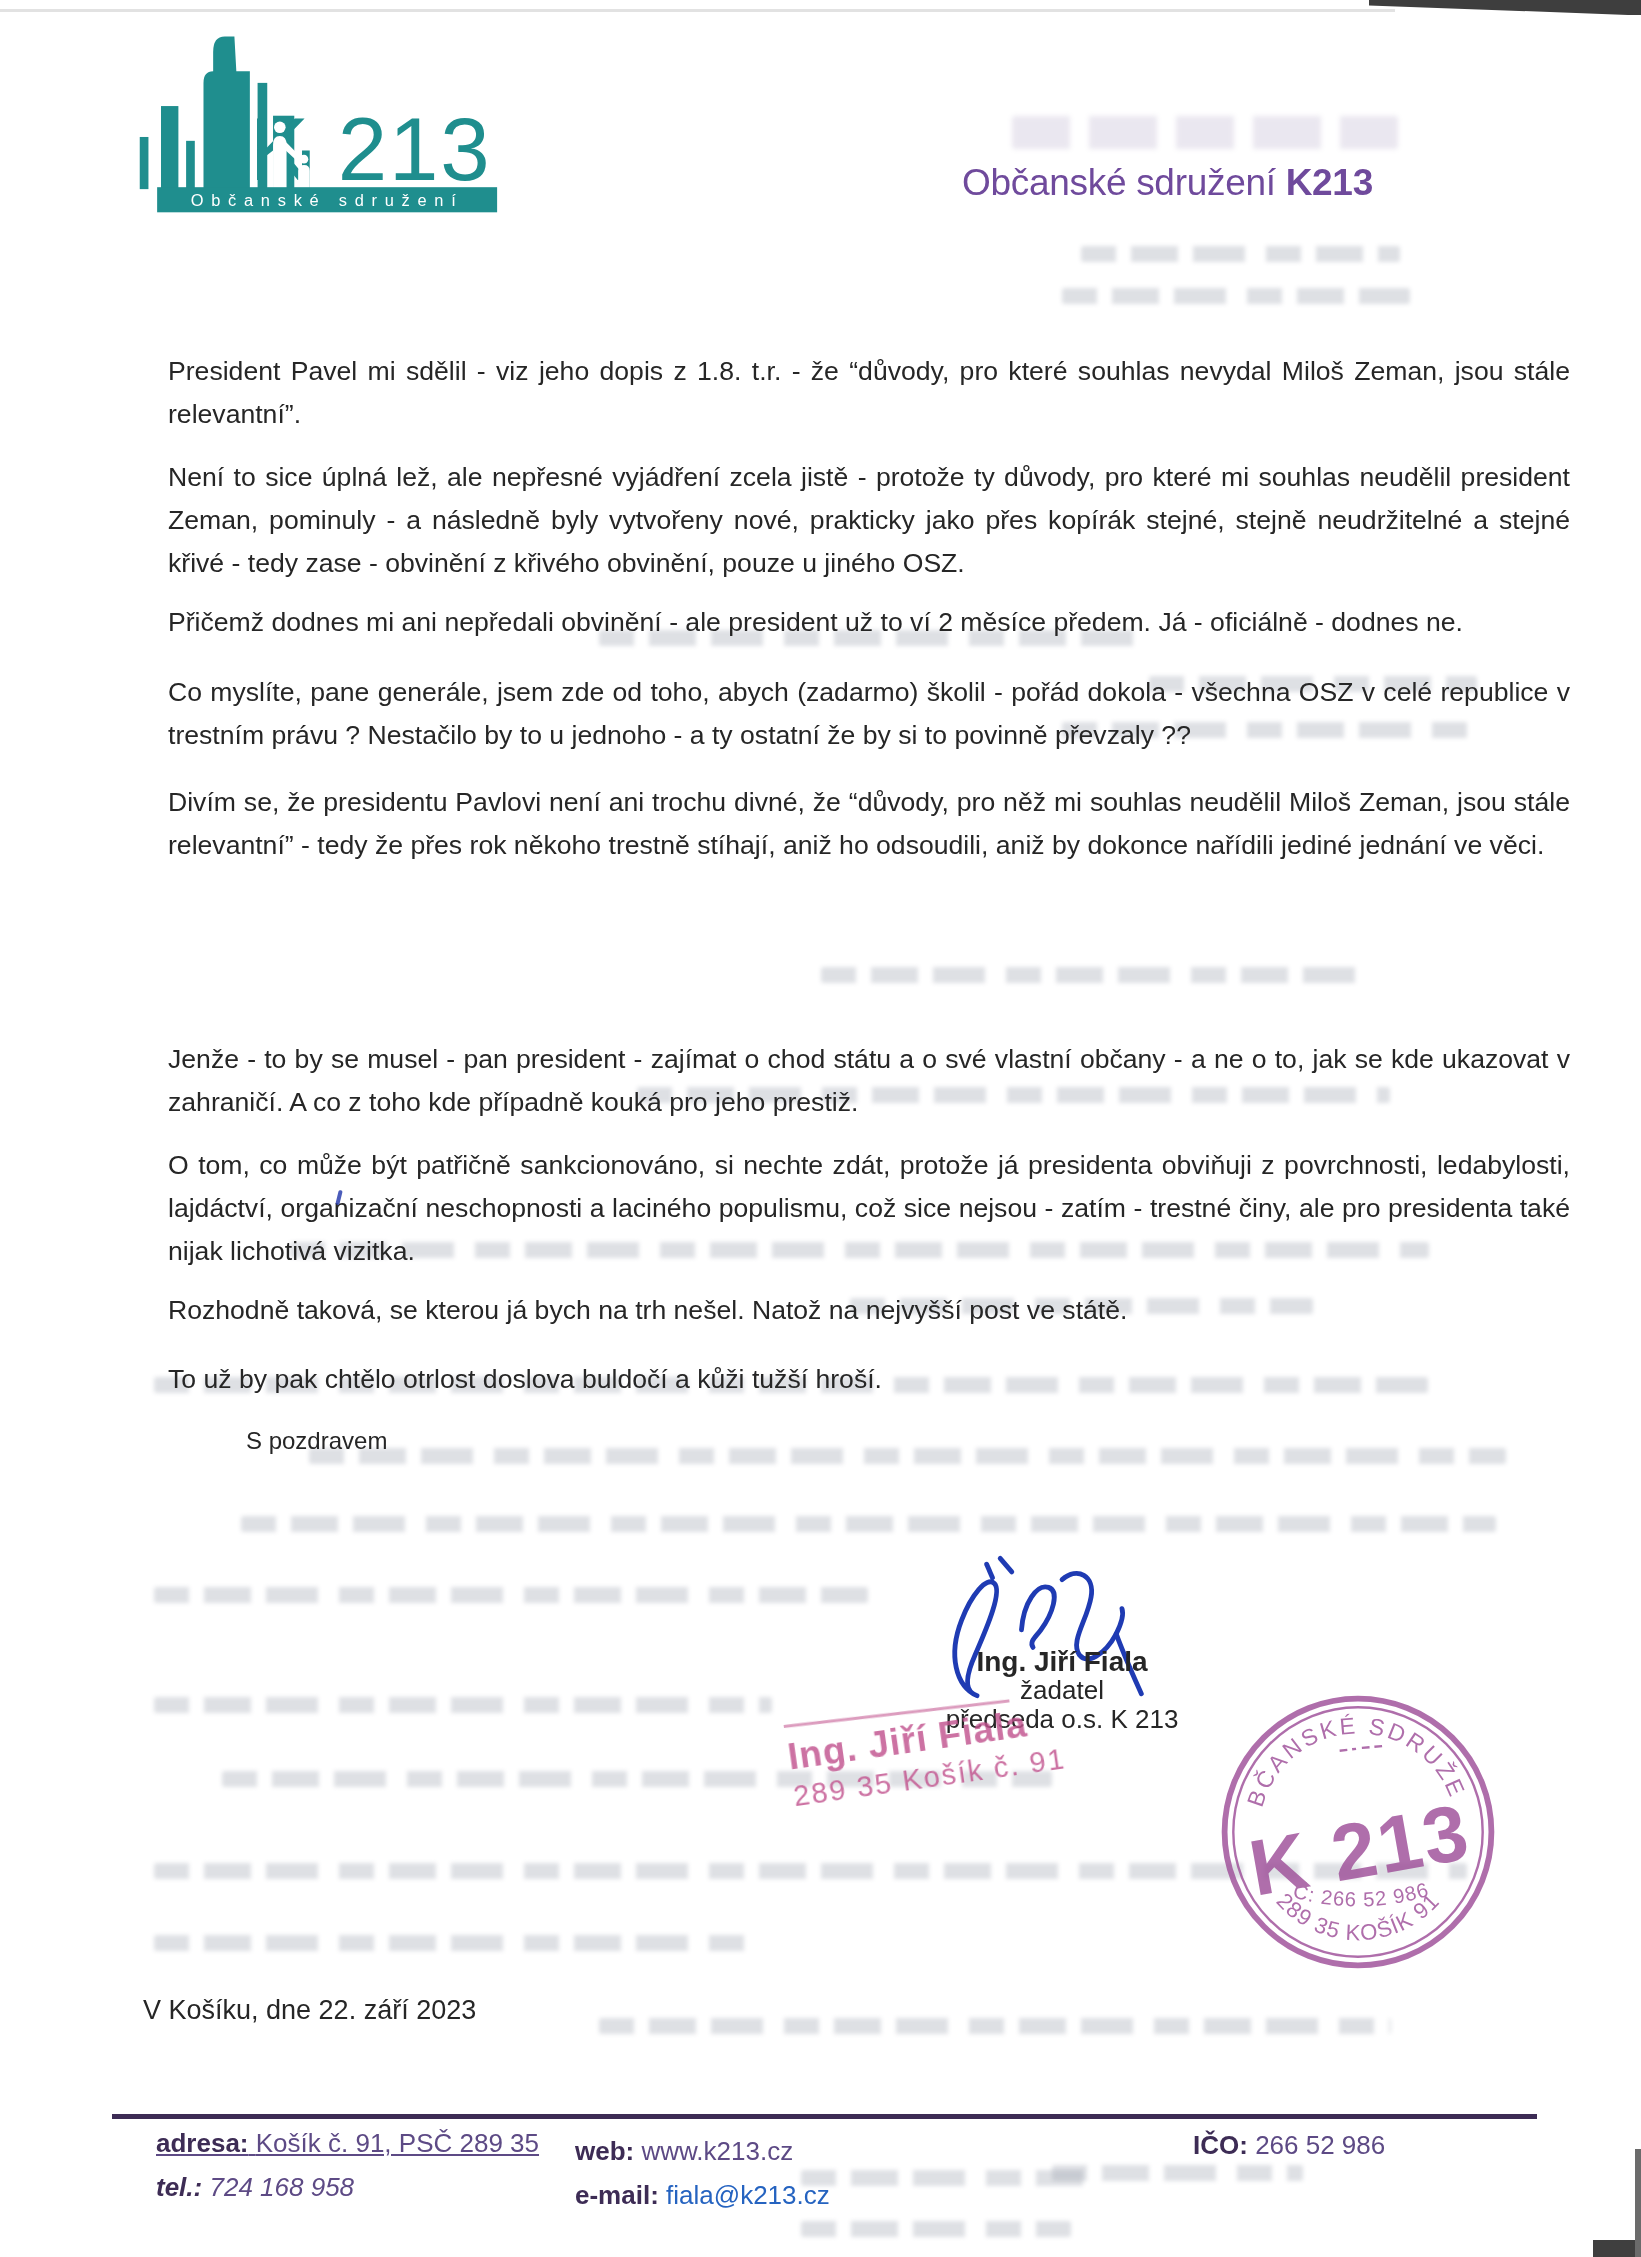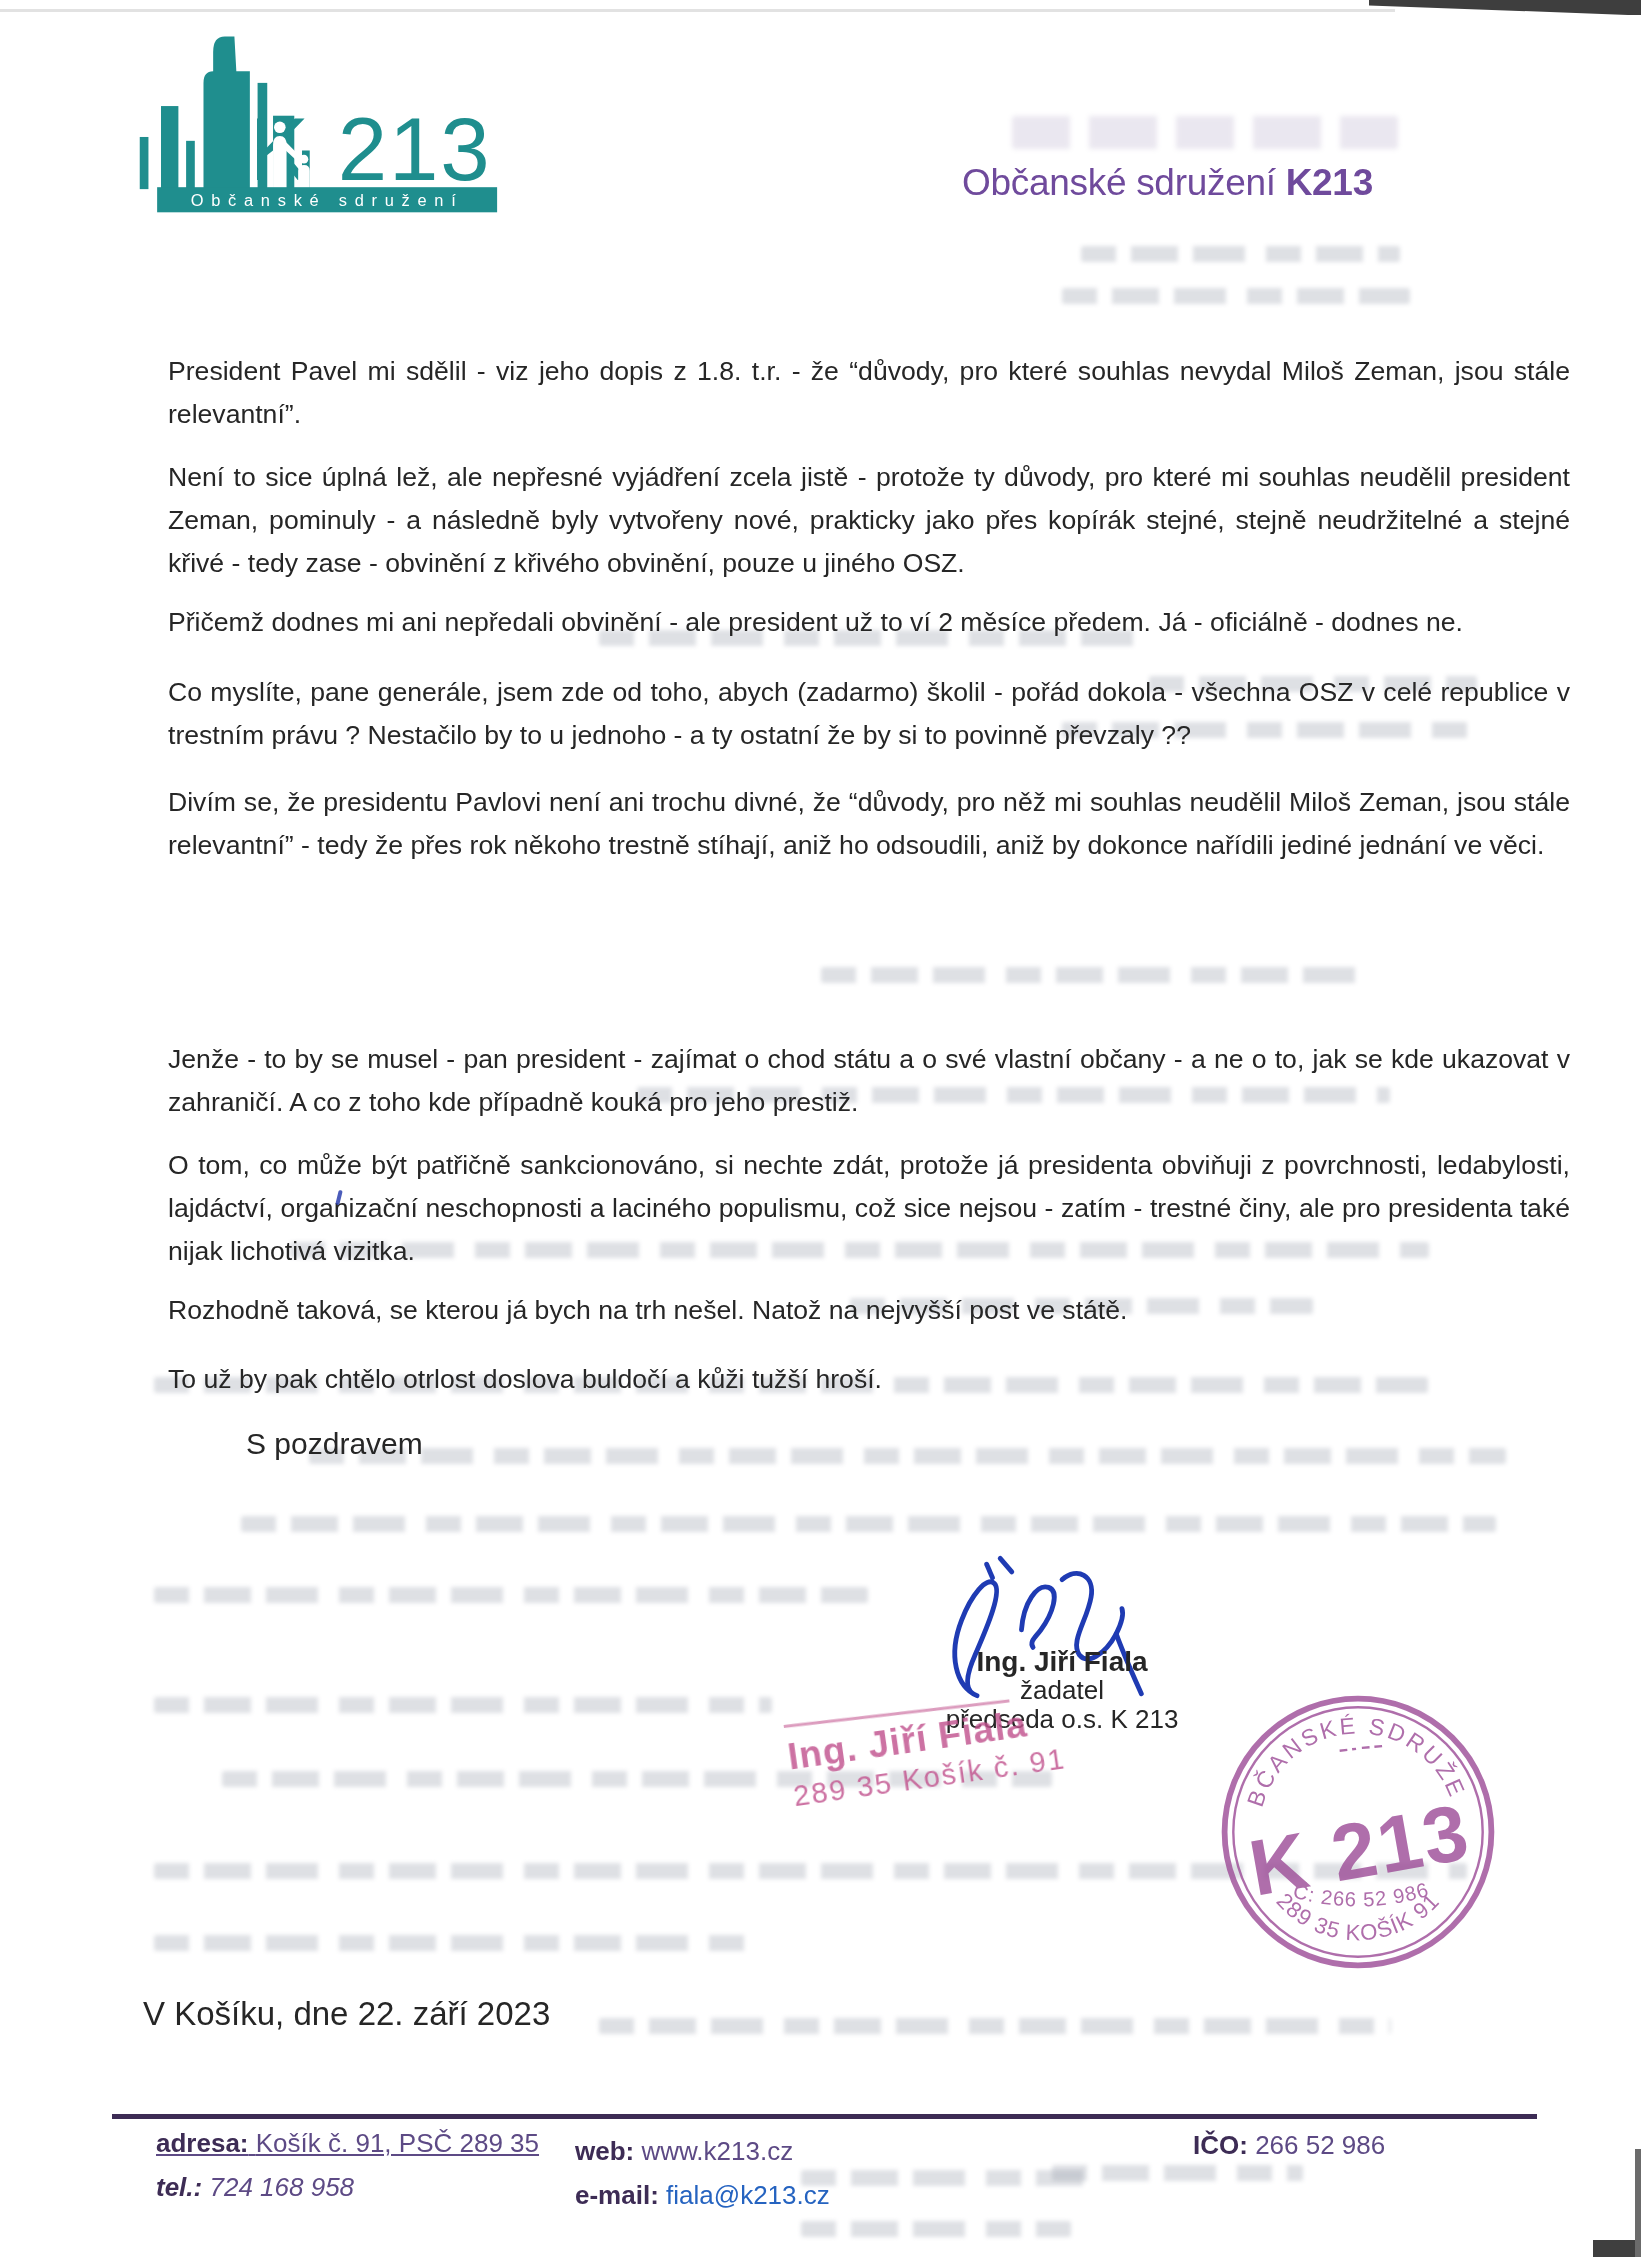--- a/index.html
+++ b/index.html
@@ -27,22 +27,22 @@
   .logo-band-text{font-family:"Liberation Sans",sans-serif;font-size:17px;letter-spacing:8px;}
 
   
   .header-title{position:absolute;left:962px;top:162px;font-size:37px;letter-spacing:-0.3px;
     color:var(--header-purple,#6f4a9c);white-space:nowrap;}
   .header-title b{font-weight:bold;}
 
   
   .para{position:absolute;left:152px;width:1402px;margin:16px;font-size:26.6px;line-height:43px;
     text-align:justify;text-align-last:left;color:var(--body-ink,#262626);}
-  .closing{position:absolute;left:246px;top:1427px;font-size:30px;color:var(--body-ink,#262626);}
-  .date-line{position:absolute;left:143px;top:1995px;font-size:33px;color:var(--body-ink,#262626);}
+  .closing{position:absolute;left:246px;top:1427px;font-size:24px;color:var(--body-ink,#262626);}
+  .date-line{position:absolute;left:143px;top:1995px;font-size:27px;color:var(--body-ink,#262626);}
   .pen-mark{position:absolute;left:337px;top:1190px;width:3.9px;height:15.4px;background:#2b3fae;
     transform:rotate(14deg);border-radius:1.9px;opacity:.85;}
 
   
   .signature-svg{position:absolute;left:919px;top:1541px;}
   .sig-stroke{fill:none;stroke:var(--signature-blue,#1f3bb3);stroke-width:5;stroke-linecap:round;}
   .sig-block{position:absolute;left:917px;top:1647px;width:290px;text-align:center;line-height:29px;}
   .sig-name{font-size:28px;font-weight:bold;}
   .sig-role{font-size:26px;}
 

